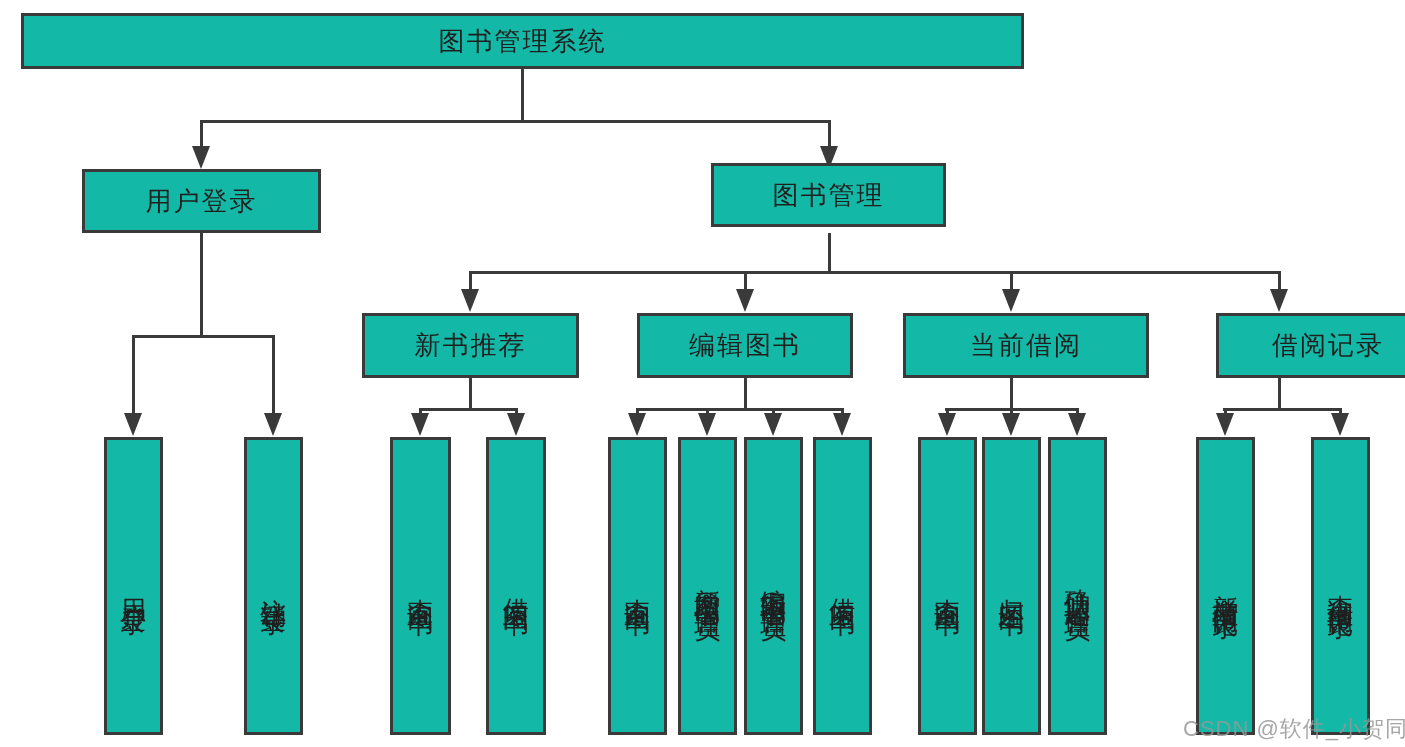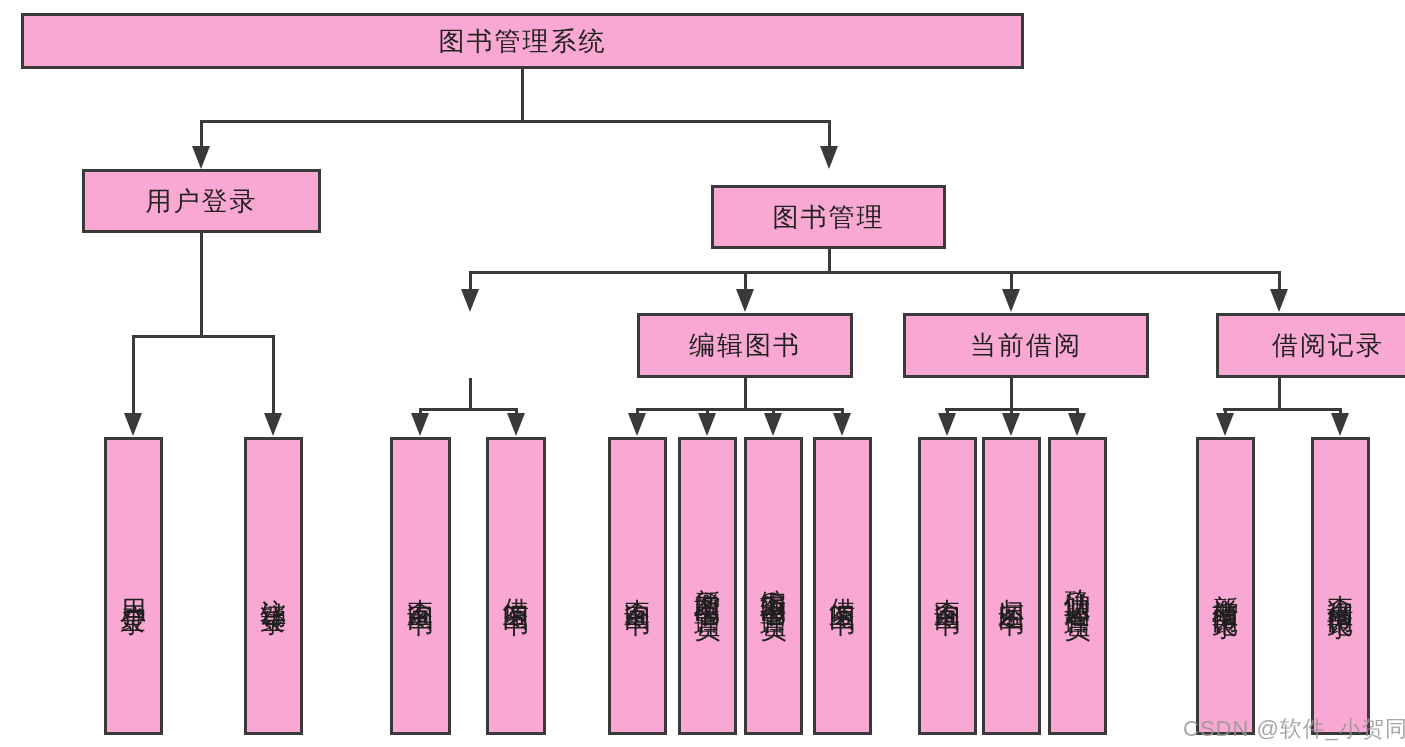--- a/index.html
+++ b/index.html
@@ -6,21 +6,21 @@
   body {
     width: 1405px; height: 747px; overflow: hidden;
     background: #ffffff;
     font-family: "Liberation Sans", "DejaVu Sans", sans-serif;
   }
   #canvas {
     position: relative; width: 1405px; height: 747px; background: #ffffff;
   }
   .box {
     position: absolute; box-sizing: border-box;
-    border: 3px solid #3a3a3a; background: #f9a8d4;
+    border: 3px solid #3a3a3a; background: #14b8a6;
     display: flex; align-items: center; justify-content: center;
     color: #1f1f1f;
   }
   .box.h {
     font-size: 26px; letter-spacing: 2px; white-space: nowrap;
   }
   .box.v {
     writing-mode: vertical-rl; text-orientation: mixed;
     font-size: 26px; letter-spacing: 4px; line-height: 1.1;
   }
@@ -94,22 +94,23 @@
       <div class="arrow" style="left: 938px; top: 413px;"></div>
       <div class="arrow" style="left: 1002px; top: 413px;"></div>
       <div class="arrow" style="left: 1068px; top: 413px;"></div>
       <div class="arrow" style="left: 1216px; top: 413px;"></div>
       <div class="arrow" style="left: 1331px; top: 413px;"></div>
     </div>
 
   <div class="box h" style="left:21px; top:13px; width:1003px; height:56px;">图书管理系统</div>
 
   <div class="box h" style="left:82px; top:169px; width:239px; height:64px;">用户登录</div>
-  <div class="box h" style="left:711px; top:185px; width:235px; height:64px;">图书管理</div>
+  <div class="box h" style="left:711px; top:163px; width:235px; height:64px;">图书管理</div>
 
+  <div class="box h" style="left:362px; top:313px; width:217px; height:65px;">新书推荐</div>
   <div class="box h" style="left:637px; top:313px; width:216px; height:65px;">编辑图书</div>
   <div class="box h" style="left:903px; top:313px; width:246px; height:65px;">当前借阅</div>
   <div class="box h" style="left:1216px; top:313px; width:216px; height:65px;padding-left:8px;">借阅记录</div>
 
   <div class="box v" style="left:104px; top:437px; width:59px; height:298px;">用户登录</div>
   <div class="box v" style="left:244px; top:437px; width:59px; height:298px;">注销登录</div>
 
   <div class="box v" style="left:390px; top:437px; width:61px; height:298px;">查询图书</div>
   <div class="box v" style="left:486px; top:437px; width:60px; height:298px;">借阅图书</div>
 

